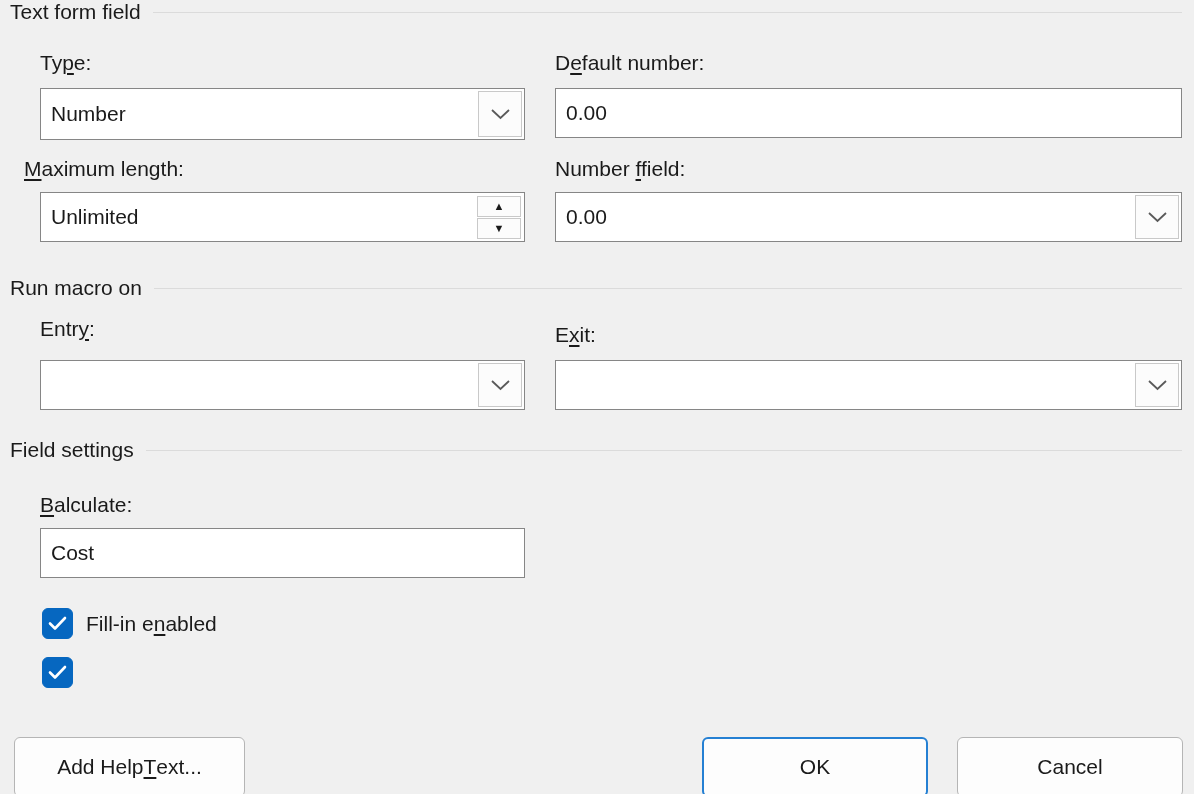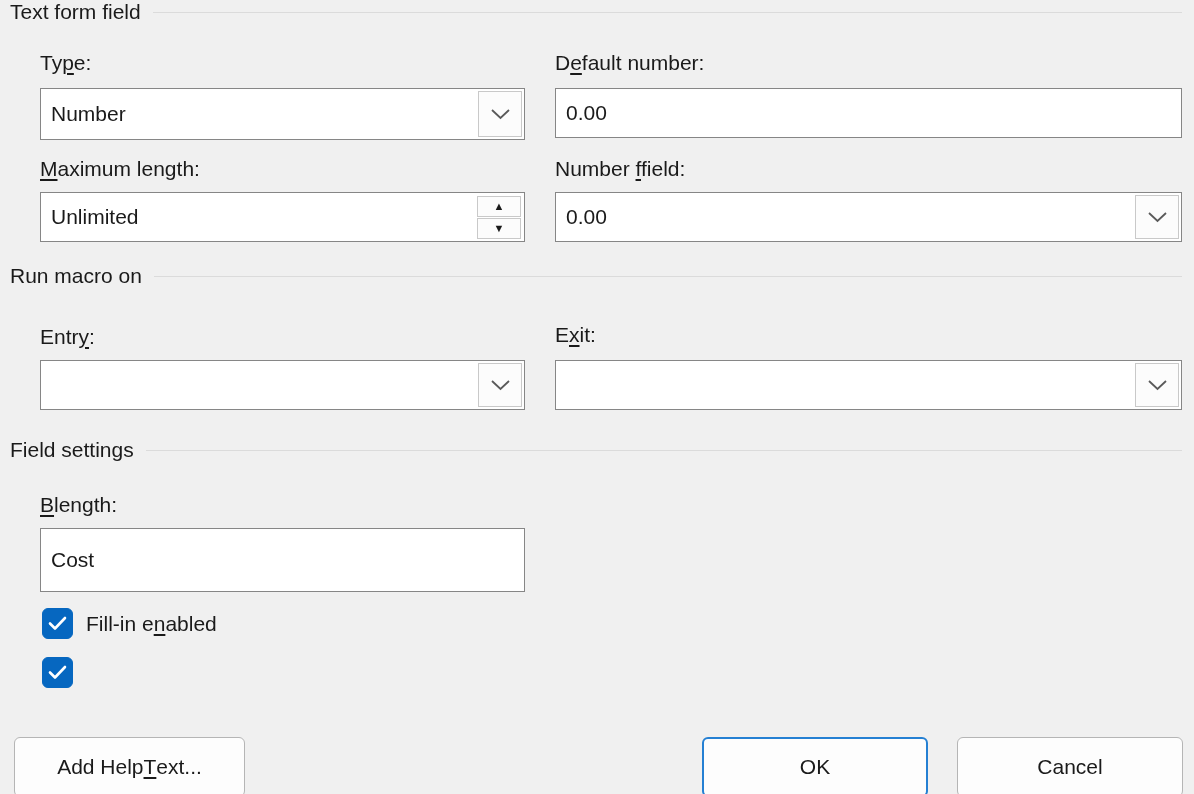--- a/index.html
+++ b/index.html
@@ -98,21 +98,21 @@
       </svg>
   </div>
 </div>
 
 <label class="field-label" style="left:555px; top:50px"><span>D</span><span class="mn">e</span><span>fault number:</span></label>
 
 <div class="textbox" style="left:555px; top:88px; width:627px; height:50px">
   <input value="0.00" style="">
 </div>
 
-<label class="field-label" style="left:40px; top:156px"><span></span><span class="mn">M</span><span>aximum length:</span></label>
+<label class="field-label" style="left:24px; top:156px"><span></span><span class="mn">M</span><span>aximum length:</span></label>
 
 <div class="textbox" style="left:40px; top:192px; width:485px; height:50px">
   <input style="padding-right: 54px;" value="Unlimited">
   <div class="spinbtn spin-up">
       <span>▲</span>
     </div>
   <div class="spinbtn spin-down">
       <span>▼</span>
     </div>
 </div>
@@ -121,26 +121,26 @@
 
 <div class="textbox combo" style="left:555px; top:192px; width:627px; height:50px">
   <input value="0.00" style="">
   <div class="dropbtn">
     <svg width="21" height="12" viewBox="0 0 21 12">
         <polyline points="2,2 10.5,10 19,2" fill="none" stroke="#5A5A5A" stroke-width="1.8"></polyline>
       </svg>
   </div>
 </div>
 
-<div class="group-header" style="top:264px">
+<div class="group-header" style="top:276px">
   <span>Run macro on</span>
   <div class="line"></div>
 </div>
 
-<label class="field-label" style="left:40px; top:324px"><span>Entr</span><span class="mn">y</span><span>:</span></label>
+<label class="field-label" style="left:40px; top:316px"><span>Entr</span><span class="mn">y</span><span>:</span></label>
 
 <div class="textbox combo" style="left:40px; top:360px; width:485px; height:50px">
   <input value="" style="">
   <div class="dropbtn">
     <svg width="21" height="12" viewBox="0 0 21 12">
         <polyline points="2,2 10.5,10 19,2" fill="none" stroke="#5A5A5A" stroke-width="1.8"></polyline>
       </svg>
   </div>
 </div>
 
@@ -153,23 +153,23 @@
         <polyline points="2,2 10.5,10 19,2" fill="none" stroke="#5A5A5A" stroke-width="1.8"></polyline>
       </svg>
   </div>
 </div>
 
 <div class="group-header" style="top:438px">
   <span>Field settings</span>
   <div class="line"></div>
 </div>
 
-<label class="field-label" style="left:40px; top:492px"><span></span><span class="mn">B</span><span>length:</span></label>
-
-<div class="textbox" style="left:40px; top:528px; width:485px; height:64px">
+<label class="field-label" style="left:40px; top:492px"><span></span><span class="mn">B</span><span>alculate:</span></label>
+
+<div class="textbox" style="left:40px; top:528px; width:485px; height:50px">
   <input value="Cost" style="">
 </div>
 
 <div class="checkbox-row" style="top:608px">
   <span class="cb checked">
     <svg width="19" height="15" viewBox="0 0 19 15">
         <polyline points="2,7.5 7,12.5 17,2" fill="none" stroke="#FFFFFF" stroke-width="2.6" stroke-linecap="round" stroke-linejoin="round"></polyline>
       </svg>
   </span>
   <span class="cb-label"><span>Fill-in e</span><span class="mn">n</span><span>abled</span></span>

